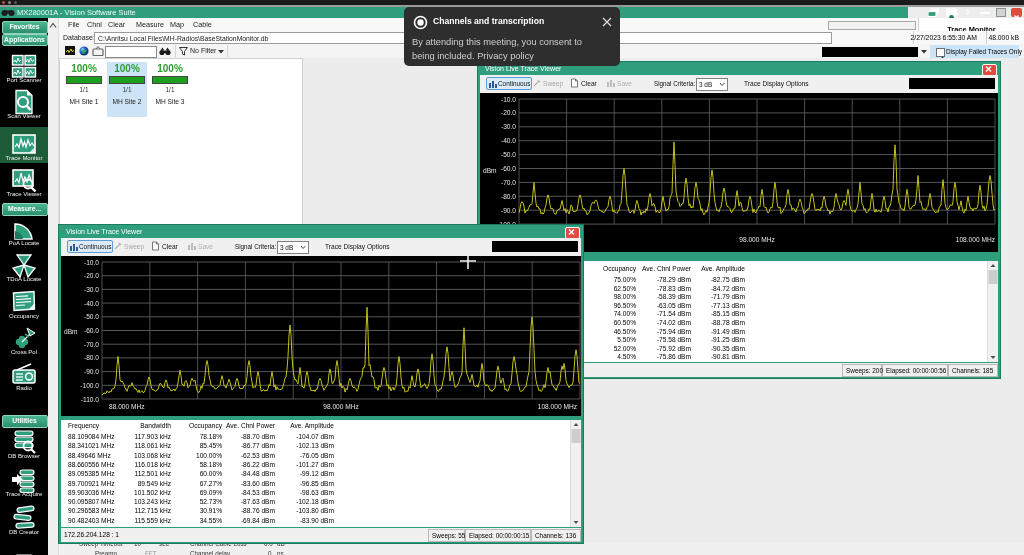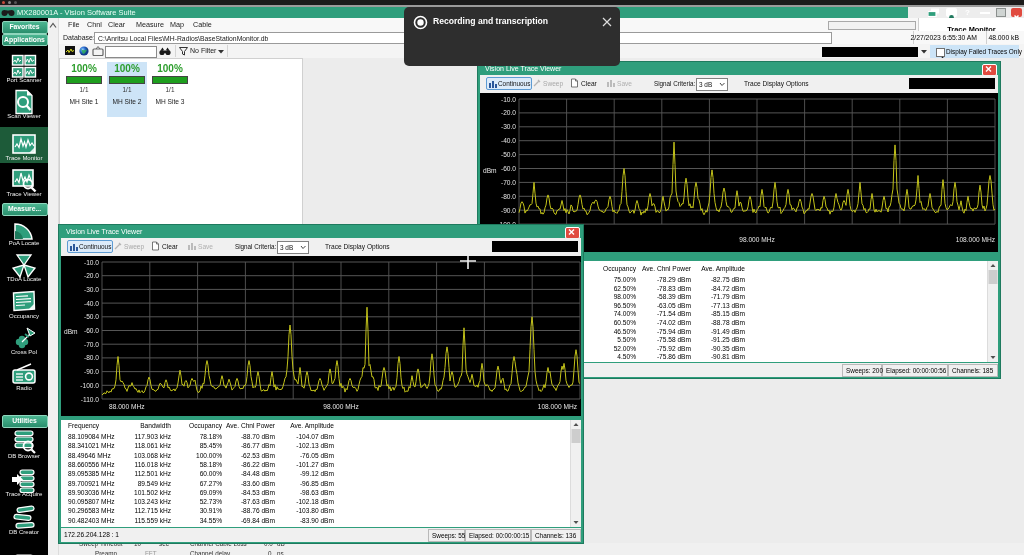--- a/index.html
+++ b/index.html
@@ -568,16 +568,17 @@
     </div>
     <svg width="16" height="16" style="position:absolute;left:401px;top:28px">
       <path d="M8 0 L8 16 M0 8 L16 8" stroke="#f0f0f0" stroke-width="1.6"></path>
     </svg>
   </div>
 <div style="position:absolute;left:404px;top:7px;width:216px;height:59px;background:#2e2e2e;border-radius:5px;">
     <svg width="15" height="15" style="position:absolute;left:9px;top:8px">
       <circle cx="7.5" cy="7.5" r="6" fill="none" stroke="#fff" stroke-width="1.6"></circle>
       <circle cx="7.5" cy="7.5" r="3.2" fill="#fff"></circle>
     </svg>
-    <span style="position:absolute;left:29px;top:10px;font-size:8.6px;font-weight:bold;color:#fff;">Recording and transcription</span>
+    <span style="position:absolute;left:29px;top:10px;font-size:8.6px;font-weight:bold;color:#fff;">Channels and transcription</span>
     <svg width="10" height="10" style="position:absolute;left:198px;top:10px">
       <path d="M1 1 L9 9 M9 1 L1 9" stroke="#ddd" stroke-width="1.2"></path>
     </svg>
+    <div style="position:absolute;left:8px;top:28px;width:200px;font-size:9.3px;color:#cfcfd2;line-height:14px;">By attending this meeting, you consent to<br>being included. Privacy policy</div>
   </div>
 </body></html>

